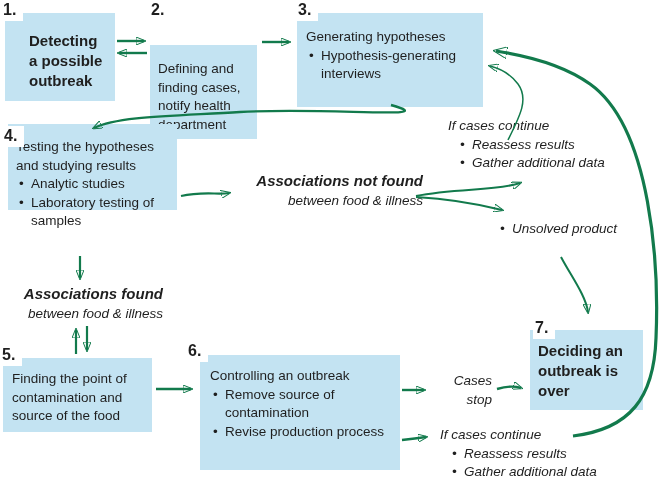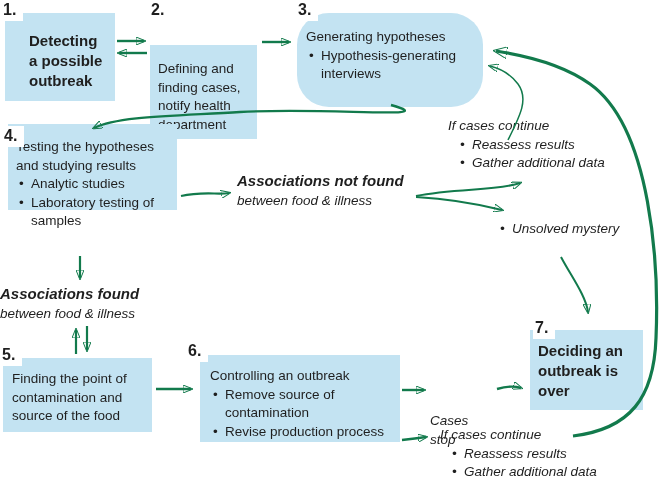--- a/index.html
+++ b/index.html
@@ -21,21 +21,21 @@
 
   
   .chip{position:absolute;background:#fff;font-weight:bold;font-size:16px;
         padding:1px 7px 2px 2px;z-index:3;line-height:18px;}
 
   
   .note{position:absolute;font-style:italic;font-size:13.5px;line-height:18.5px;z-index:2;}
   .note .head{display:block;font-style:italic;}
   .note .b{position:relative;margin-left:9px;padding-left:15px;}
   .note .b::before{content:"\2022";position:absolute;left:3px;}
-  .note.center{text-align:left;}
+  .note.center{text-align:right;}
   .note .strongline{font-weight:bold;font-size:15px;}
 
   
   svg.arrows{position:absolute;left:0;top:0;z-index:5;pointer-events:none;color:var(--arrow);}
   svg.arrows path{fill:none;stroke:currentColor;}
 </style>
 </head>
 <body>
 
 <div class="canvas">
@@ -49,36 +49,36 @@
   <div class="chip" style="left:533px;top:318px;">7.</div>
 
   <div class="box bold" style="left:5px;top:13px;width:110px;height:88px;padding:18px 6px 0 24px;">
     <span class="title">Detecting a possible outbreak</span>
   </div>
 
   <div class="box" style="left:150px;top:13px;width:107px;height:94px;padding:15px 4px 0 8px;margin-top:32px;">
     <span class="title">Defining and finding cases, notify health department</span>
   </div>
 
-  <div class="box" style="left:297px;top:13px;width:186px;height:94px;padding:15px 6px 0 9px;border-radius:32px;">
+  <div class="box" style="left:297px;top:13px;width:186px;height:94px;padding:15px 6px 0 9px;">
     <span class="title">Generating hypotheses</span>
     <div class="bullet">Hypothesis-generating interviews</div>
   </div>
 
   <div class="box" style="left:8px;top:124px;width:169px;height:86px;padding:14px 12px 0 8px;">
     <span class="title">Testing the hypotheses and studying results</span>
     <div class="bullet">Analytic studies</div>
     <div class="bullet">Laboratory testing of samples</div>
   </div>
 
   <div class="box" style="left:3px;top:358px;width:149px;height:74px;padding:12px 4px 11px 9px;">
     <span class="title">Finding the point of contamination and source of the food</span>
   </div>
 
-  <div class="box" style="left:200px;top:355px;width:200px;height:87px;padding:12px 6px 0 10px;">
+  <div class="box" style="left:200px;top:355px;width:200px;height:115px;padding:12px 6px 0 10px;">
     <span class="title">Controlling an outbreak</span>
     <div class="bullet">Remove source of contamination</div>
     <div class="bullet">Revise production process</div>
   </div>
 
   <div class="box bold" style="left:530px;top:330px;width:113px;height:80px;padding:11px 8px 0 8px;">
     <span class="title">Deciding an outbreak is over</span>
   </div>
 
   <div class="note center" style="left:237px;top:172px;width:186px;">
@@ -86,29 +86,29 @@
     <span>between food &amp; illness</span>
   </div>
 
   <div class="note" style="left:448px;top:117px;width:180px;">
     <span class="head">If cases continue</span>
     <div class="b">Reassess results</div>
     <div class="b">Gather additional data</div>
   </div>
 
   <div class="note" style="left:488px;top:220px;width:160px;">
-    <div class="b">Unsolved mystery</div>
+    <div class="b">Unsolved product</div>
   </div>
 
   <div class="note center" style="left:0;top:285px;width:163px;">
     <span class="strongline">Associations found</span><br>
     <span>between food &amp; illness</span>
   </div>
 
-  <div class="note center" style="left:430px;top:372px;width:62px;margin-top:40px;">
+  <div class="note center" style="left:430px;top:372px;width:62px;">
     <span>Cases</span><br>
     <span>stop</span>
   </div>
 
   <div class="note" style="left:440px;top:426px;width:190px;">
     <span class="head">If cases continue</span>
     <div class="b">Reassess results</div>
     <div class="b">Gather additional data</div>
   </div>
 

